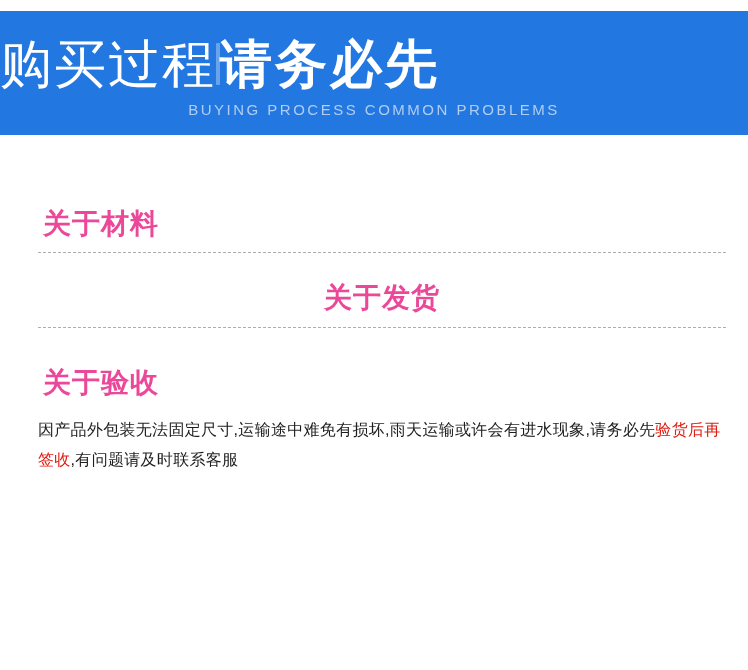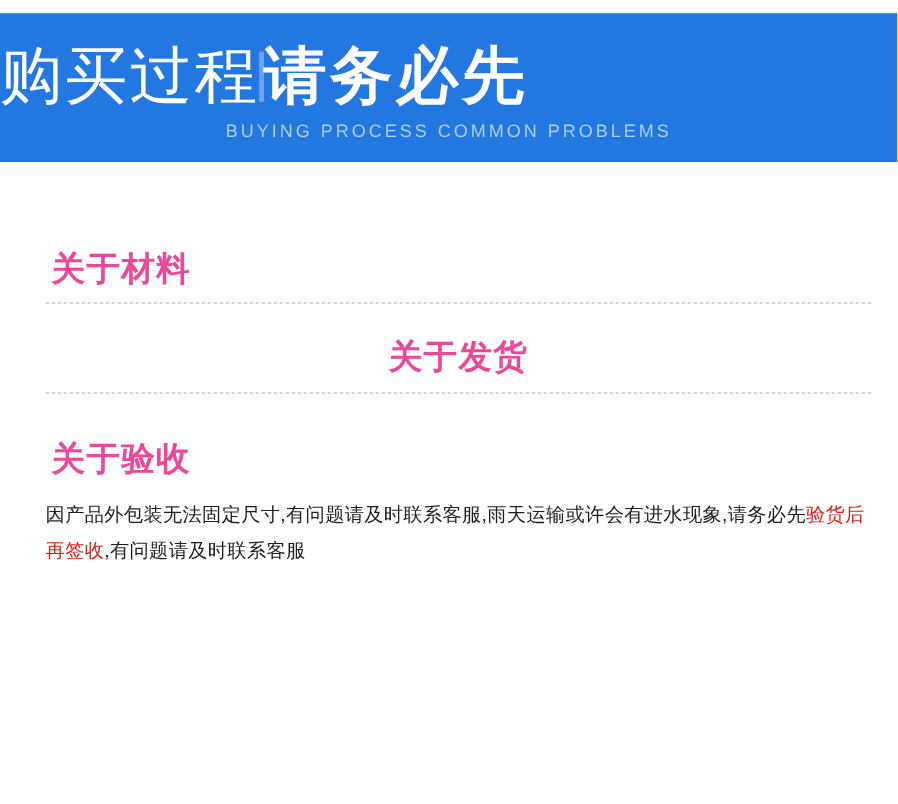--- a/index.html
+++ b/index.html
@@ -113,17 +113,17 @@
     <hr class="divider">
 
     <div>
       <h2 class="section-heading mt-mid">关于发货</h2>
     </div>
 
     <hr class="divider">
 
     <div>
       <h2 class="section-heading mt-last">关于验收</h2>
-      <p class="section-body-small"><span>因产品外包装无法固定尺寸,有问题请及时联系客服,雨天运输或许会有进水现象,请务必先</span><span class="red">验货后再签收</span><span>,有问题请及时联系客服</span></p>
+      <p class="section-body-small"><span>因产品外包装无法固定尺寸,运输途中难免有损坏,雨天运输或许会有进水现象,请务必先</span><span class="red">验货后再签收</span><span>,有问题请及时联系客服</span></p>
     </div>
 
   </div>
 </div>
 
 </body></html>

